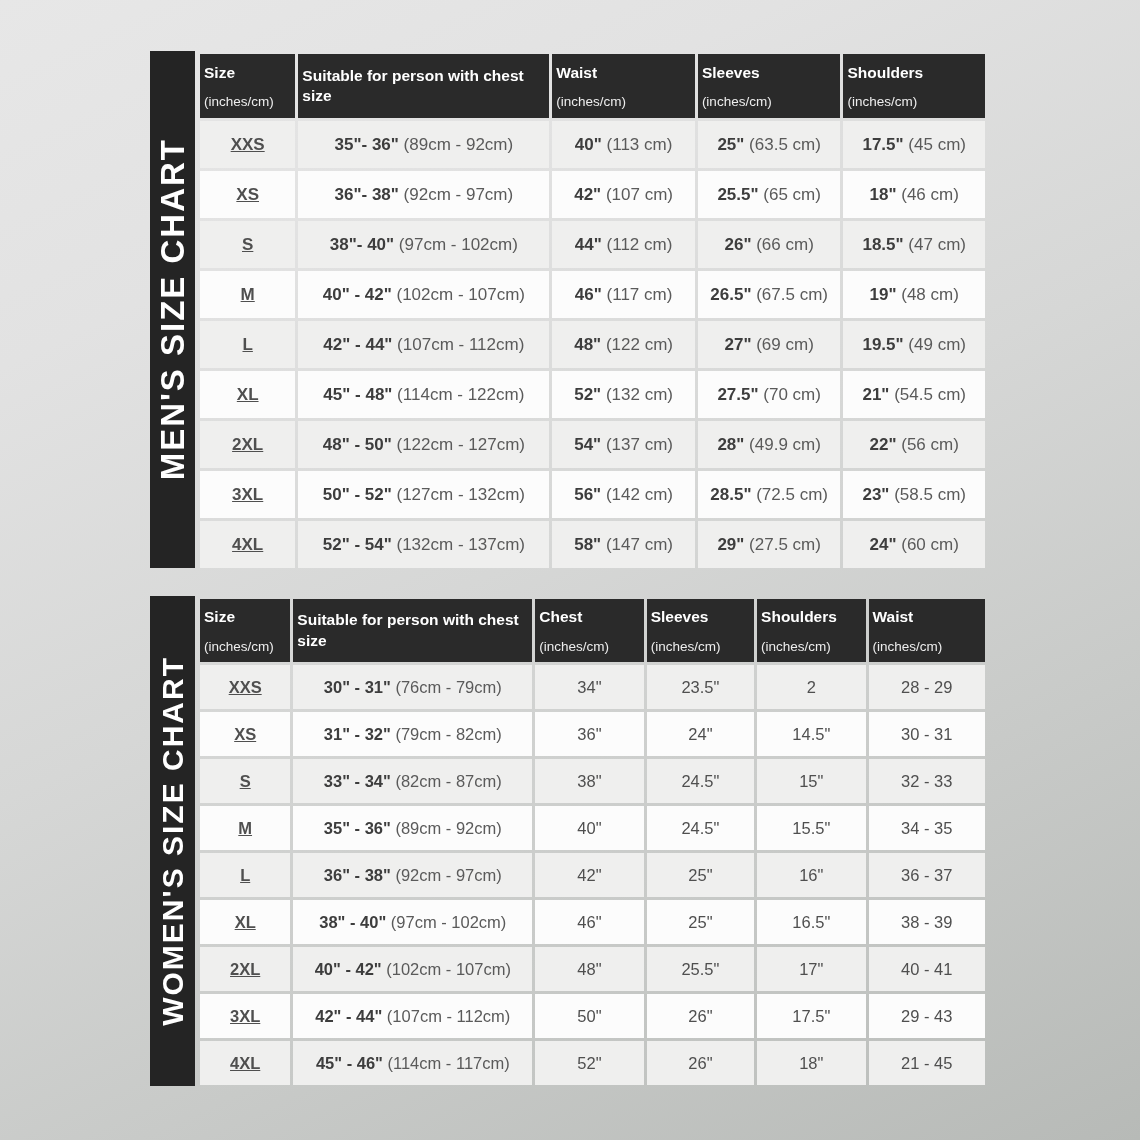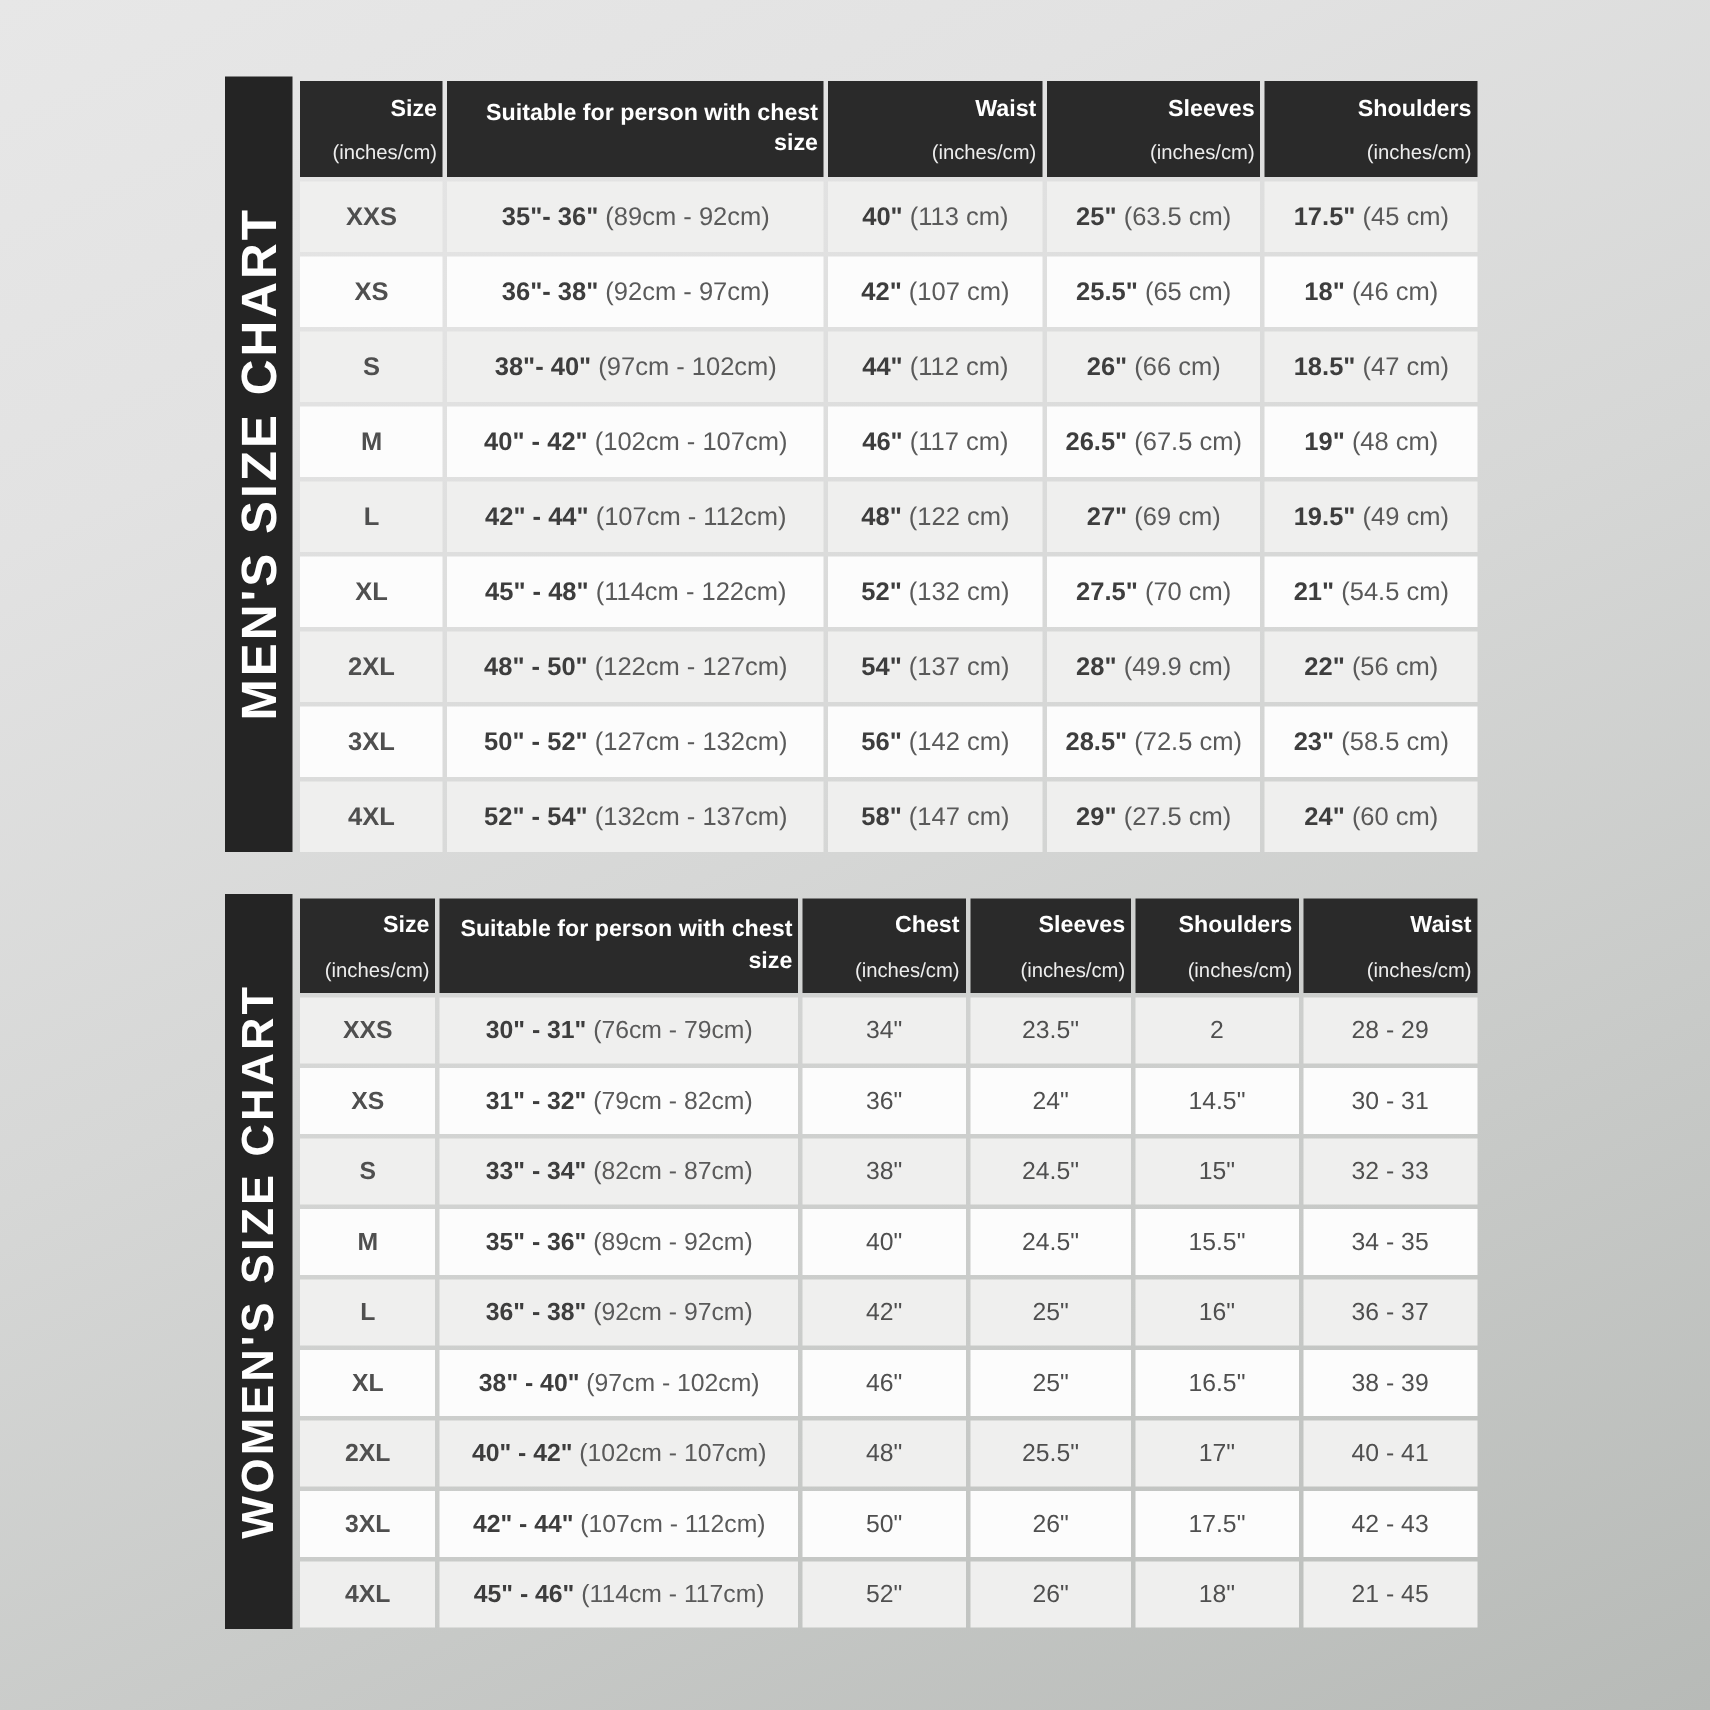--- a/index.html
+++ b/index.html
@@ -55,40 +55,40 @@
     flex:1;
     width:788px;
     table-layout:fixed;
     border-collapse:separate;
     border-spacing:3px;
     margin-left:2px;
   }
   .size-table th{
     background:var(--header-bg);
     color:var(--header-text);
-    text-align:right;
+    text-align:left;
     vertical-align:middle;
     padding:2px 4px;
   }
   #men-chart th{height:64px;}
   #women-chart th{height:63px;}
   .th-title{font-size:15.5px;font-weight:bold;line-height:1.3;}
   .th-sub{font-size:13.5px;font-weight:normal;color:var(--header-sub);margin-top:11px;}
   .size-table td{
     text-align:center;
     vertical-align:middle;
     background:var(--row-white);
     font-size:17px;
     color:var(--text-plain);
     padding:0 4px;
   }
   #men-chart td{height:47px;}
   #women-chart td{height:44px;font-size:16.5px;}
   .size-table tbody tr:nth-child(odd) td{background:var(--row-alt);}
-  .cell-size{font-weight:bold;color:var(--text-strong);font-size:16.5px;}
+  .cell-size{font-weight:bold;color:var(--text-strong);font-size:16.5px;text-decoration:underline;}
   .v-strong{font-weight:bold;color:var(--text-strong);}
   .v-rest{color:var(--text-muted);}
 </style>
 </head>
 <body>
 
 <section class="chart-block" id="men-chart">
   <div class="rail">
     <span class="rail-text">MEN'S SIZE CHART</span>
   </div>
@@ -287,21 +287,21 @@
           <td>25.5"</td>
           <td>17"</td>
           <td>40 - 41</td>
         </tr>
         <tr>
           <td class="cell-size">3XL</td>
           <td><span class="v-strong">42" - 44"</span><span class="v-rest"> (107cm - 112cm)</span></td>
           <td>50"</td>
           <td>26"</td>
           <td>17.5"</td>
-          <td>42 - 43</td>
+          <td>29 - 43</td>
         </tr>
         <tr>
           <td class="cell-size">4XL</td>
           <td><span class="v-strong">45" - 46"</span><span class="v-rest"> (114cm - 117cm)</span></td>
           <td>52"</td>
           <td>26"</td>
           <td>18"</td>
           <td>21 - 45</td>
         </tr>
       </tbody>

